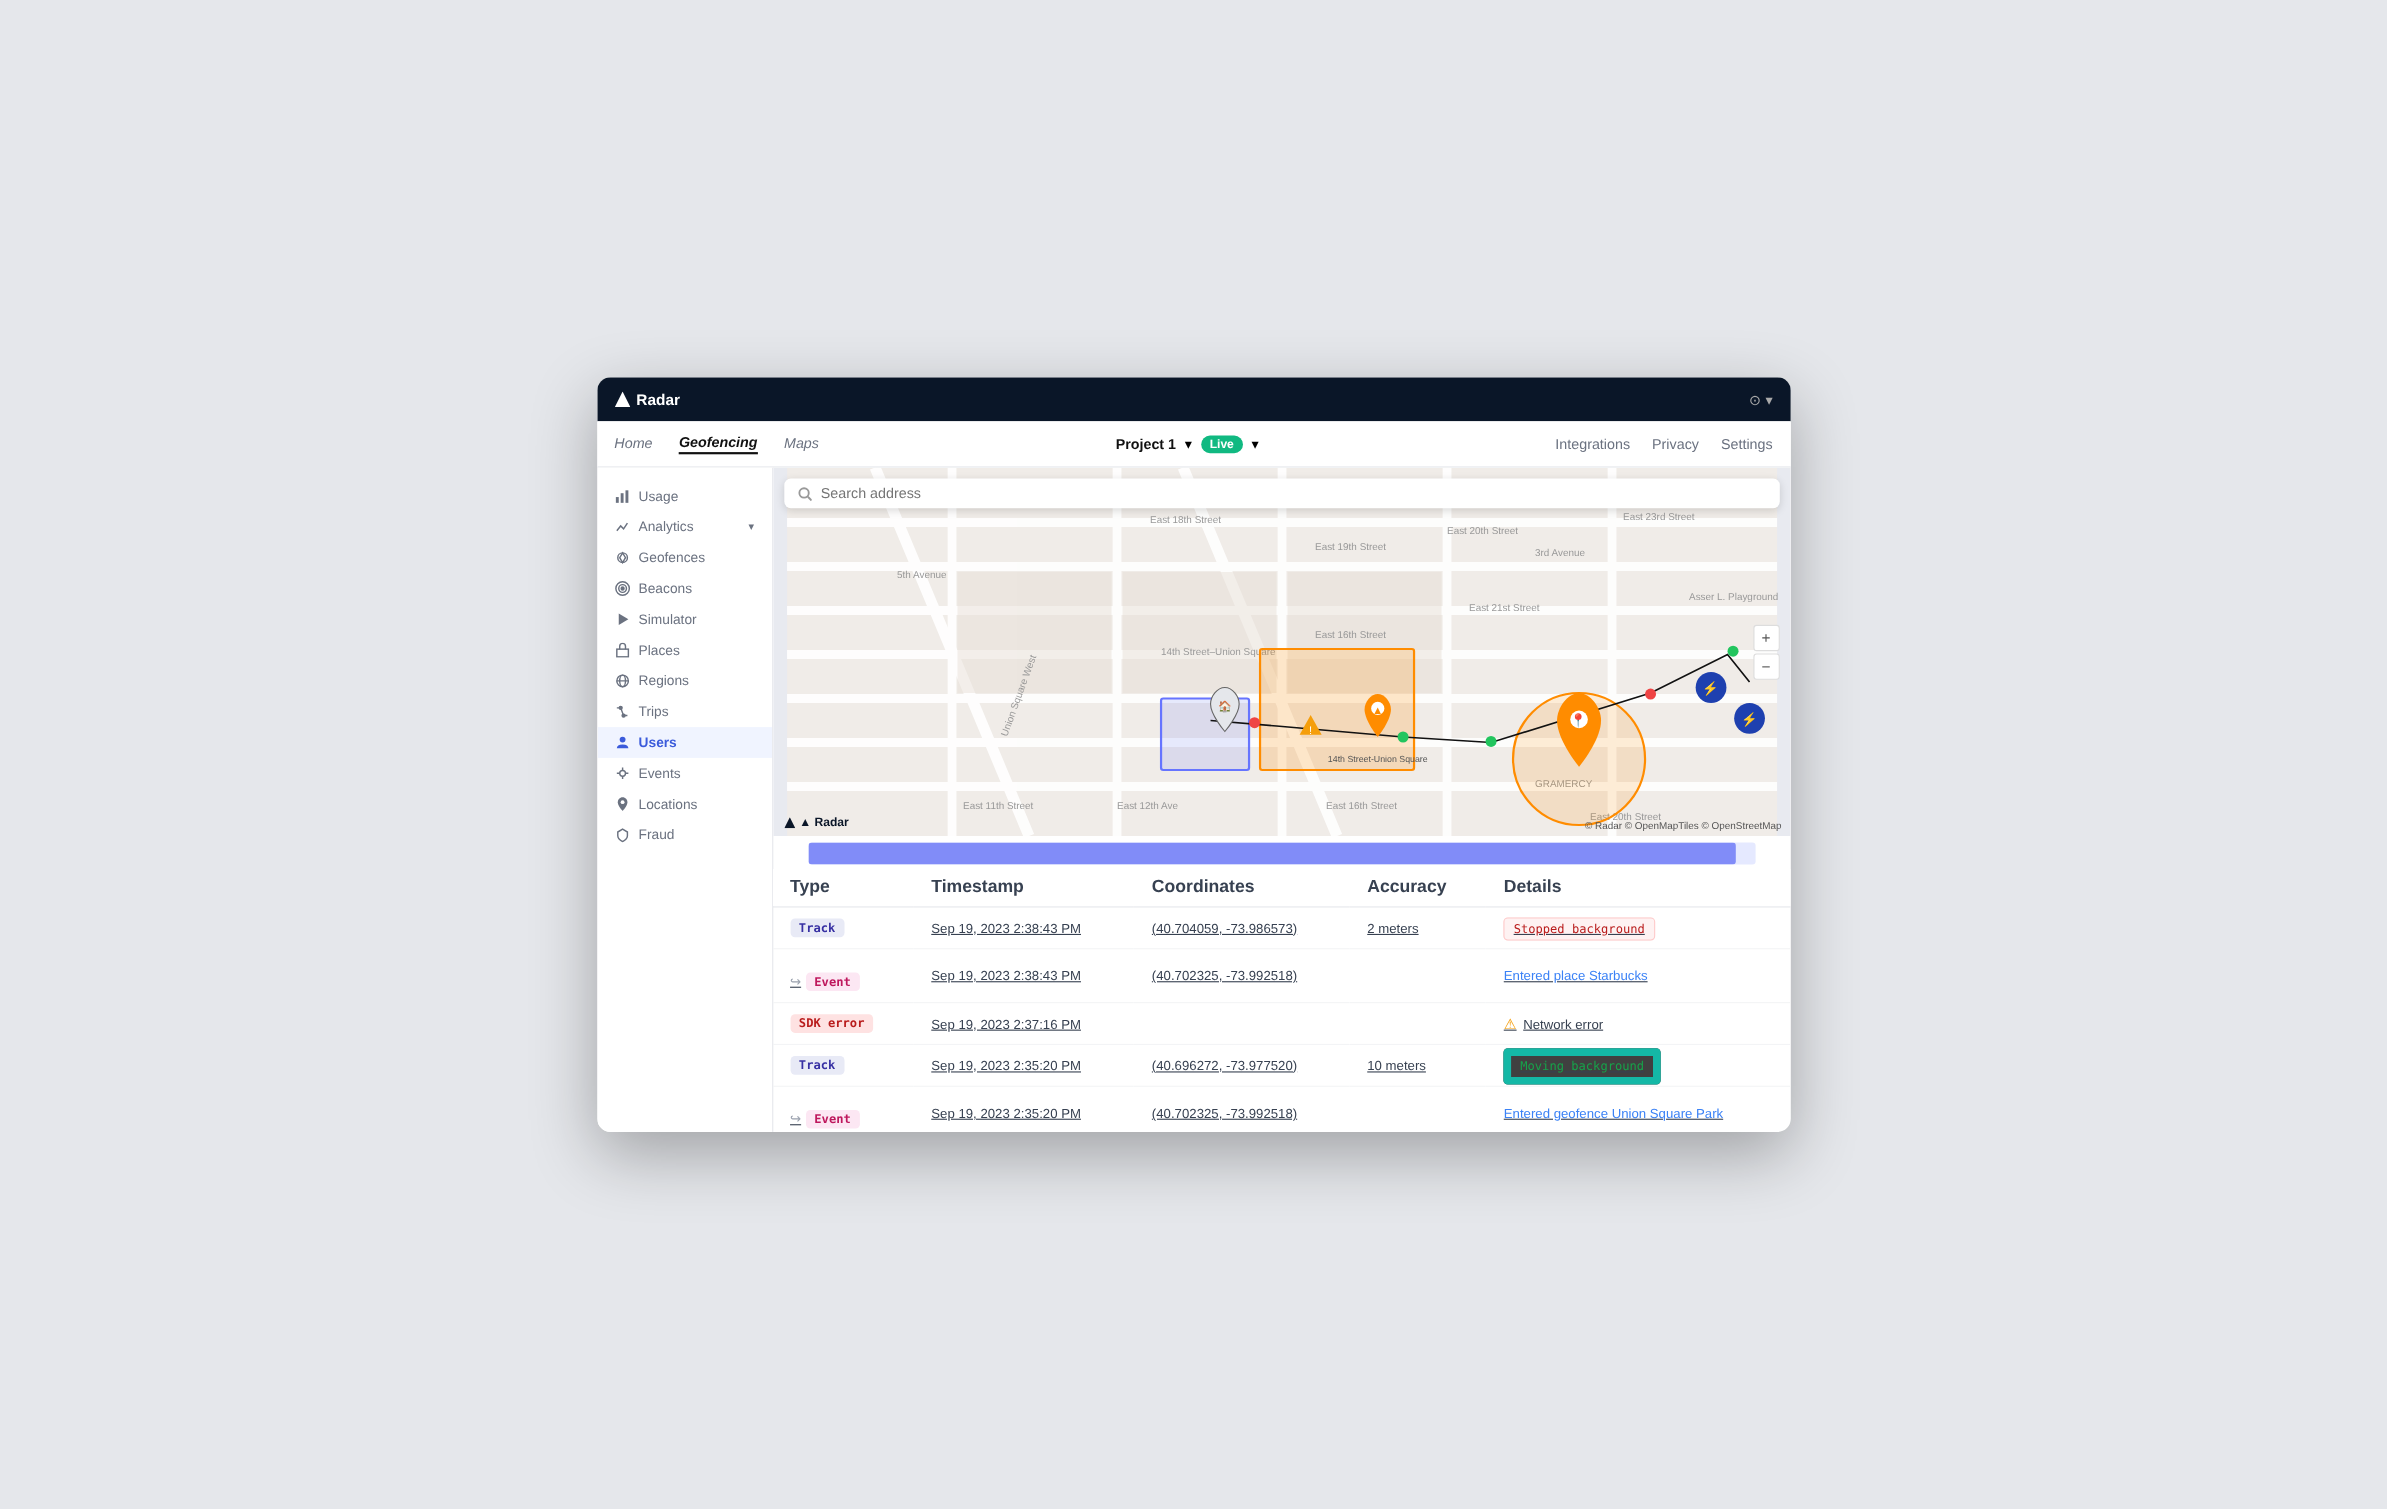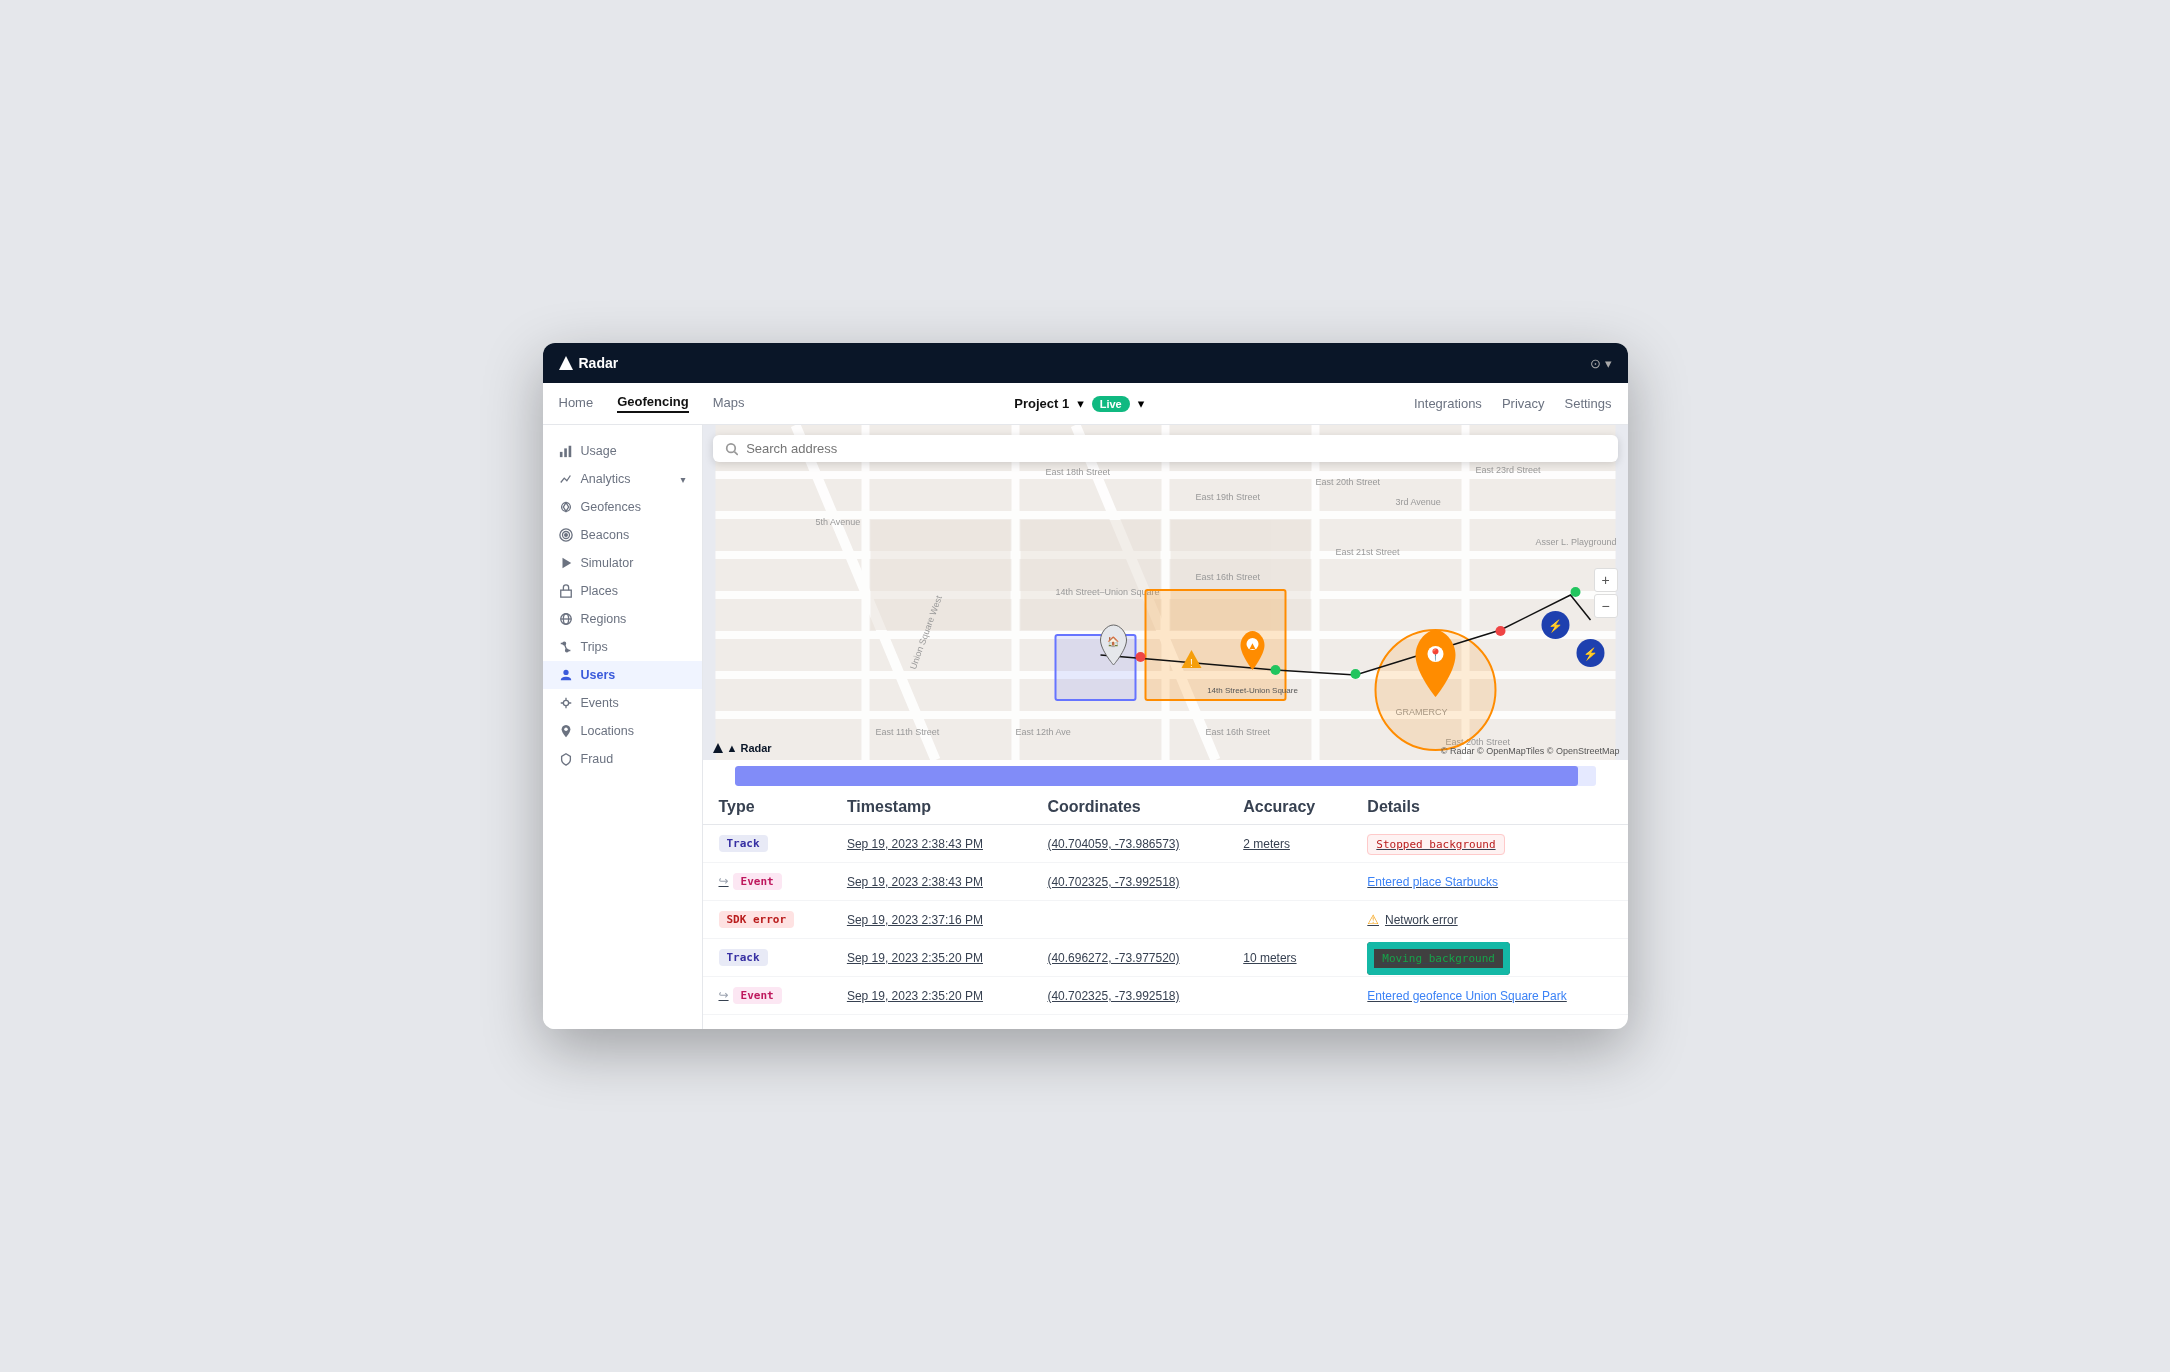--- a/index.html
+++ b/index.html
@@ -5,21 +5,21 @@
     * { box-sizing: border-box; margin: 0; padding: 0; }
     body { font-family: -apple-system, BlinkMacSystemFont, 'Segoe UI', sans-serif; background: #e5e7eb; display: flex; justify-content: center; align-items: center; min-height: 100vh; }
     .window { width: 1085px; height: 686px; background: #fff; border-radius: 12px; overflow: hidden; box-shadow: 0 20px 60px rgba(0,0,0,0.3); display: flex; flex-direction: column; justify-content: flex-end; }
     
     .topbar { background: #0a1628; height: 40px; display: flex; align-items: center; padding: 0 16px; flex-shrink: 0; }
     .topbar-logo { color: #fff; font-weight: 700; font-size: 14px; display: flex; align-items: center; gap: 6px; }
     .topbar-logo svg { width: 14px; height: 14px; }
     .topbar-right { margin-left: auto; color: #aaa; font-size: 13px; display: flex; align-items: center; gap: 4px; }
     
     .nav { background: #fff; border-bottom: 1px solid #e5e7eb; height: 42px; display: flex; align-items: center; padding: 0 16px; gap: 24px; flex-shrink: 0; }
-    .nav-item { font-size: 13px; color: #6b7280; cursor: pointer; padding-bottom: 2px; white-space: nowrap; }
+    .nav-item { font-size: 13px; color: #6b7280; cursor: pointer; padding-bottom: 2px; white-space: nowrap; font-style: italic; }
     .nav-item.active { color: #111; font-weight: 600; border-bottom: 2px solid #111; }
     .nav-center { margin: 0 auto; display: flex; align-items: center; gap: 8px; font-size: 13px; }
     .project-label { font-weight: 600; color: #111; }
     .live-badge { background: #10b981; color: #fff; font-size: 11px; font-weight: 600; padding: 2px 8px; border-radius: 12px; }
     .nav-right { display: flex; gap: 20px; font-size: 13px; color: #6b7280; }
     
     .main { display: flex; flex: 1; overflow: hidden; }
     
     .sidebar { width: 160px; background: #fff; border-right: 1px solid #e5e7eb; flex-shrink: 0; padding: 12px 0; overflow-y: auto; }
     .sidebar-item { display: flex; align-items: center; gap: 8px; padding: 7px 16px; font-size: 12.5px; color: #6b7280; cursor: pointer; }
@@ -48,21 +48,21 @@
     .timeline-bar { height: 20px; background: #e5e9ff; margin: 0 16px 0 16px; border-radius: 3px; flex-shrink: 0; position: relative; overflow: hidden; }
     .timeline-fill { height: 100%; background: #818cf8; border-radius: 3px; width: 98%; }
     
     .table-area { flex: 1; overflow-y: auto; }
     table { width: 100%; border-collapse: collapse; font-size: 12px; }
     thead th { text-align: left; padding: 8px 16px; color: #374151; font-weight: 600; font-size: 16px; border-bottom: 1px solid #e5e7eb; background: #fff; position: sticky; top: 0; }
     tbody tr { border-bottom: 1px solid #f3f4f6; }
     tbody td { padding: 10px 16px; vertical-align: middle; color: #374151; font-size: 12px; text-decoration: underline; }
     .badge { display: inline-block; padding: 2px 8px; border-radius: 4px; font-size: 11px; font-weight: 600; font-family: monospace; }
     .badge-track { background: #e8eaf6; color: #3730a3; }
-    .badge-event { background: #fce7f3; color: #be185d; }
+    .badge-event { background: #fce7f3; color: #be185d; margin-top: 11px; }
     .badge-sdk { background: #fee2e2; color: #b91c1c; }
     .detail-stopped { background: #fef2f2; color: #b91c1c; padding: 3px 8px; border-radius: 4px; font-family: monospace; font-size: 11px; border: 1px solid #fecaca; }
     .detail-moving { background: #404040; color: #16a34a; padding: 3px 8px; border-radius: 4px; font-family: monospace; font-size: 11px; border: 7px solid #14b8a6; }
     .detail-link { color: #3b82f6; font-size: 12px; }
     .detail-error { display: flex; align-items: center; gap: 6px; color: #374151; font-weight: 500; }
     .error-icon { color: #f59e0b; font-size: 13px; }
   </style>
 </head>
 <body>
 

